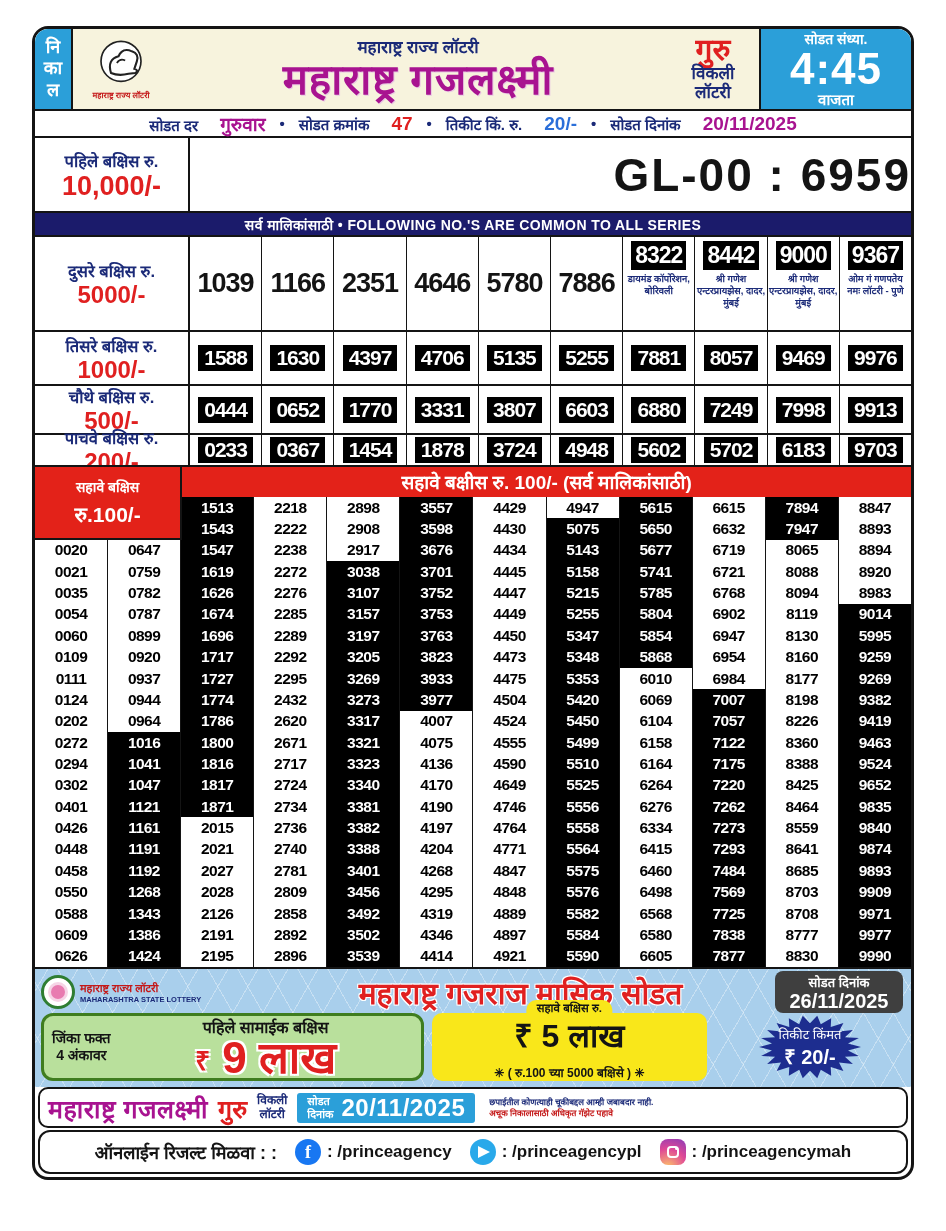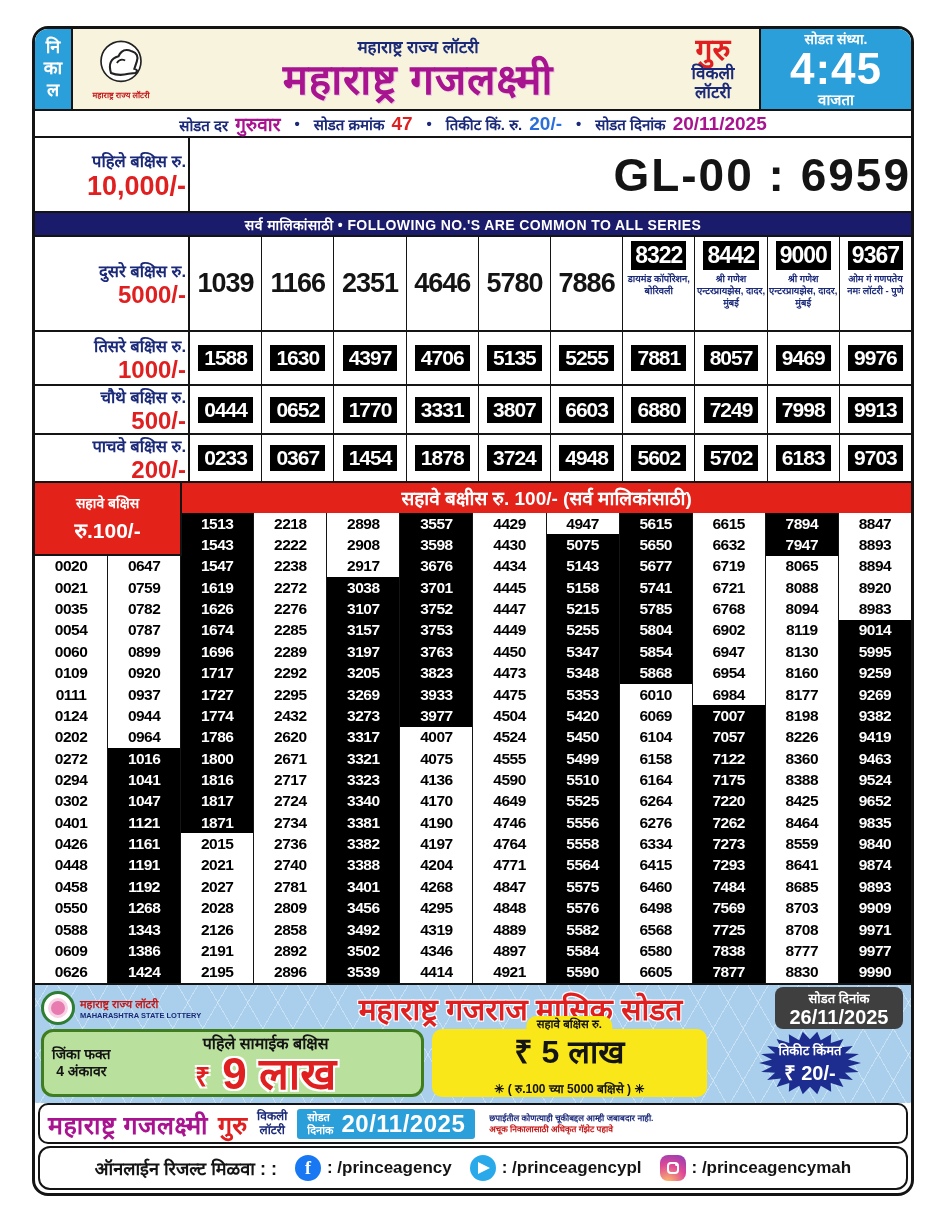--- a/index.html
+++ b/index.html
@@ -27,31 +27,31 @@
   .weekly { color:#1b2a78; font-weight:bold; font-size:17px; line-height:1.1; text-align:center; }
   .time-box { width:152px; background:#2b9fd9; border-left:2px solid #141414;
     display:flex; flex-direction:column; align-items:center; justify-content:center; color:#fff; }
   .time-label { font-size:14px; font-weight:bold; }
   .time-big { font-size:44px; font-weight:bold; line-height:0.95; letter-spacing:1px; }
   .time-suffix { font-size:15px; font-weight:bold; }
 
   
   .info-row { height:27px; border-top:2px solid #141414; display:flex; align-items:center;
     justify-content:center; gap:14px; background:#fff; }
-  .info-item { display:flex; align-items:baseline; gap:7px; }
+  .info-item { display:flex; align-items:baseline; gap:22px; }
   .info-label { color:#1b2a78; font-weight:bold; font-size:15px; }
   .info-bullet { color:#1b2a78; font-size:15px; font-weight:bold; }
   .v-magenta { color:#a81390; font-weight:bold; font-size:19px; }
   .v-red { color:#e02020; font-weight:bold; font-size:19px; }
   .v-blue { color:#2b6fd9; font-weight:bold; font-size:19px; }
 
   
   .prow { display:flex; border-top:2px solid #141414; background:#fff; }
   .plabel { width:155px; border-right:2px solid #141414; display:flex; flex-direction:column;
-    align-items:flex-end; justify-content:center; padding:2px; }
+    align-items:center; justify-content:center; padding:2px; }
   .plabel .lbl { color:#1b2a78; font-weight:bold; font-size:16.5px; }
   .plabel .amt { color:#e02020; font-weight:bold; font-size:24px; line-height:1.05; }
   .pcells { flex:1; display:flex; }
   .pcell { flex:1; border-left:1.5px solid #141414; display:flex; flex-direction:column;
     align-items:center; justify-content:center; }
   .pcell:first-child { border-left:none; }
   .row-first { height:75px; }
   .row-first .amt { font-size:27px; }
   .first-number-cell { flex:1; display:flex; align-items:center; justify-content:flex-end; }
   .first-number { font-size:46px; font-weight:bold; color:#141414; letter-spacing:2px; }
@@ -61,21 +61,21 @@
   .row-second { height:95px; }
   .plain2 { font-size:27px; font-weight:bold; color:#141414; letter-spacing:-1px; }
   .hl2 { justify-content:flex-start; padding-top:4px; }
   .numbox2 { background:#000; color:#fff; font-weight:bold; font-size:23px; padding:1px 4px;
     letter-spacing:-1px; }
   .seller { color:#1b2a78; font-weight:bold; font-size:9.5px; text-align:center; line-height:1.25;
     margin-top:3px; padding:0 1px; }
   .row-345 { }
   .numbox { background:#000; color:#fff; font-weight:bold; font-size:21px; padding:1px 6px;
     letter-spacing:-1px; }
-  .h54 { height:54px; } .h49 { height:49px; } .h48 { height:48px; }
+  .h54 { height:54px; } .h49 { height:49px; } .h48 { height:32px; }
 
   
   .sixth { position:relative; border-top:2px solid #141414; }
   .sixth-band { height:30px; background:#e32219; display:flex; align-items:center; }
   .sixth-band-text { flex:1; margin-left:16.8%; text-align:center; color:#fff; font-weight:bold;
     font-size:19px; }
   .grid { display:flex; height:470px; }
   .gcol { flex:1; border-left:1px solid #141414; display:flex; flex-direction:column; }
   .gcol:first-child { border-left:none; }
   .gcell { flex:1; display:flex; align-items:center; justify-content:center;
@@ -119,21 +119,21 @@
   .rupee-red { font-size:26px; vertical-align:middle; }
   .yellow-box { flex:1; background:#f9e71a; border-radius:10px; display:flex; flex-direction:column;
     align-items:center; justify-content:center; position:relative; padding:2px 4px; }
   .yellow-tab { position:absolute; top:-13px; left:50%; transform:translateX(-50%); background:#f9e71a;
     border-radius:10px 10px 0 0; padding:0 10px; font-size:11.5px; font-weight:bold; color:#141414; }
   .five-lakh { color:#141414; font-weight:bold; font-size:32px; line-height:1; margin-top:6px; }
   .yellow-sub { color:#141414; font-weight:bold; font-size:12px; margin-top:12px; }
   .star-wrap { width:190px; position:relative; display:flex; align-items:center; justify-content:center; }
   .star-wrap svg { position:absolute; inset:0; width:100%; height:100%; }
   .star-text { position:relative; z-index:2; text-align:center; color:#fff; }
-  .star-text .t1 { font-size:13px; font-weight:bold; }
+  .star-text .t1 { font-size:13px; font-weight:normal; }
   .star-text .t2 { font-size:20px; font-weight:bold; }
 
   
   .footer-strip { height:41px; margin:0 3px; border:2px solid #141414; border-radius:10px;
     display:flex; align-items:center; background:#fff; padding:0 8px; gap:10px; }
   .f-title { color:#a81390; font-weight:bold; font-size:25px; letter-spacing:0.5px; }
   .f-guru { color:#e02020; font-weight:bold; font-size:25px; }
   .f-weekly { color:#1b2a78; font-weight:bold; font-size:12px; line-height:1.1; text-align:center; }
   .f-date-box { background:#2b9fd9; color:#fff; display:flex; align-items:center; gap:8px;
     padding:1px 10px; border-radius:3px; }

